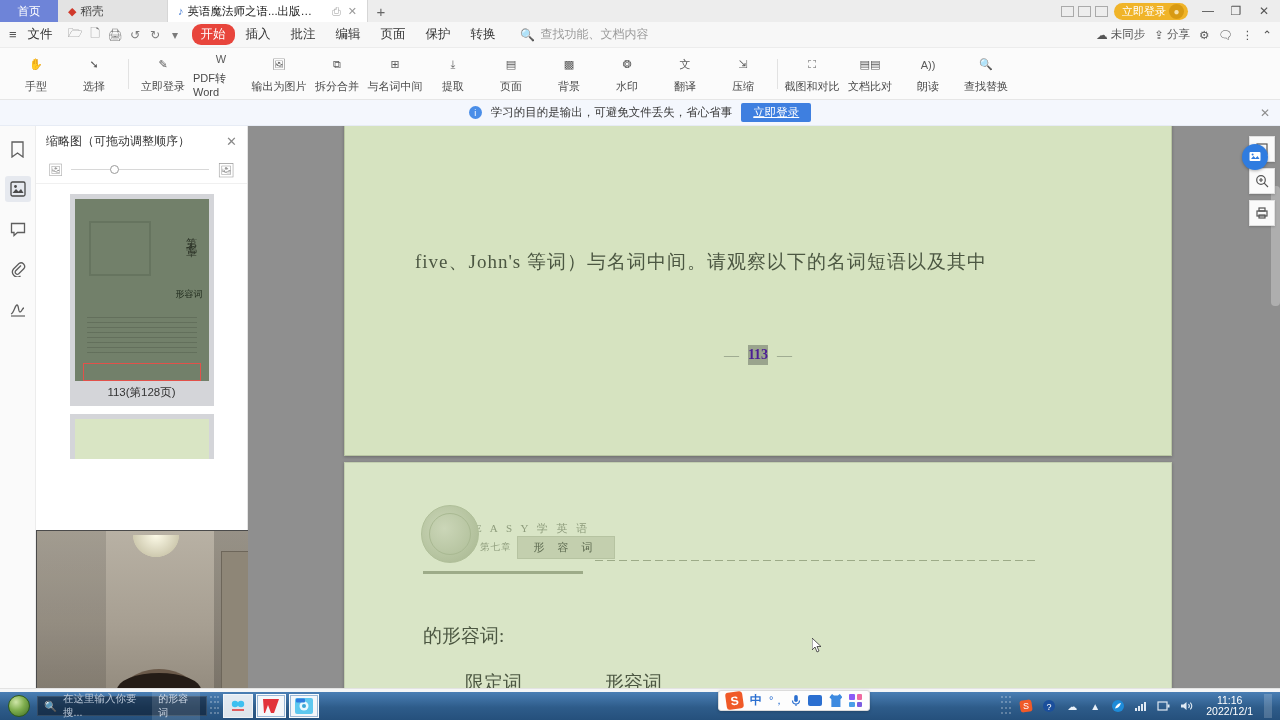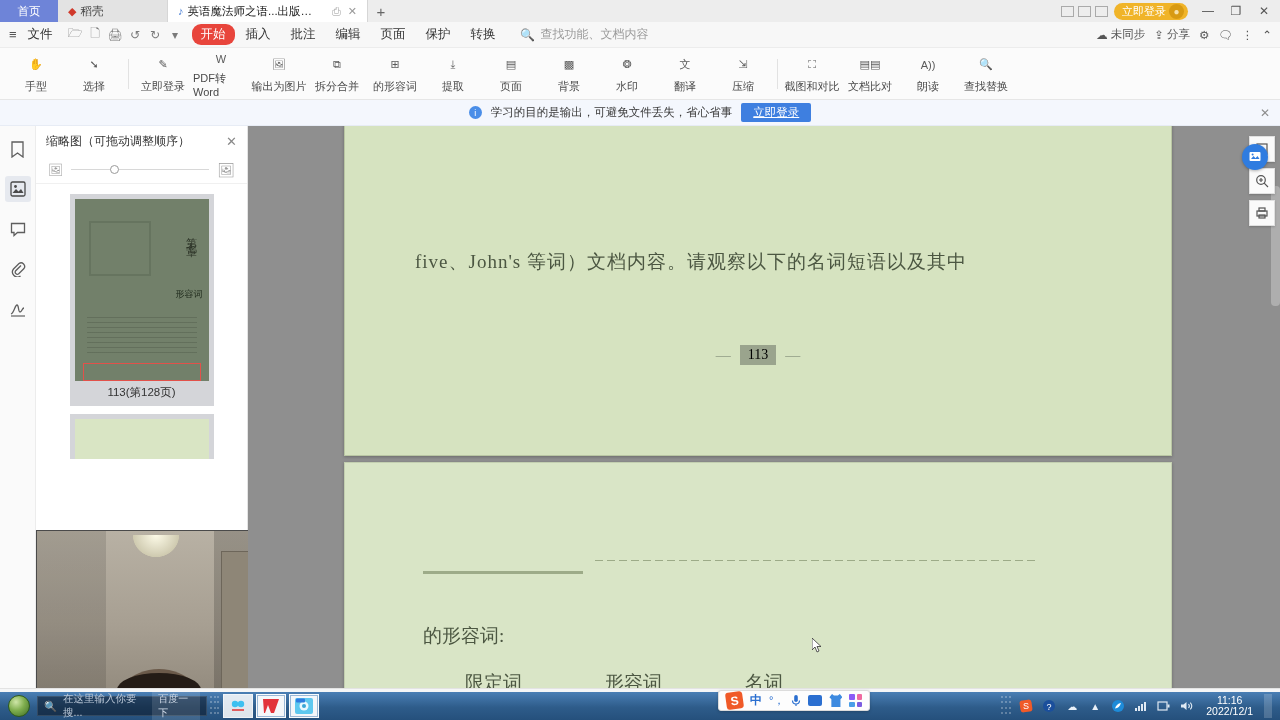--- a/index.html
+++ b/index.html
@@ -192,21 +192,21 @@
   .page-a .ptext {
     position:absolute; left:70px; top:158px; font-size:19px; color:#4c5742;
     font-family:"Liberation Serif", serif; letter-spacing:1px; white-space:nowrap;
   }
   .page-a .pnum {
     position:absolute; left:0; right:0; top:254px; display:flex;
     align-items:center; justify-content:center; gap:9px;
     color:#8f9a82; font-size:15px; font-family:"Liberation Serif", serif;
   }
   .page-a .pnum .box {
-    background:#9aa48d; color:#000000; padding:2px 8px; font-size:14px; font-weight:normal;
+    background:#9aa48d; color:#4c1d95; padding:2px 0; font-size:14px; font-weight:bold;
   }
   .page-b {
     position:absolute; left:96px; top:336px; width:828px; height:430px;
     background:#d9e5c6; border:1px solid #c3cfb0; box-shadow:0 1px 3px rgba(0,0,0,.25);
   }
   .hdr { position:absolute; left:76px; top:42px; display:flex; align-items:flex-end; gap:0; }
   .hdr .seal { width:58px;height:58px;border-radius:50%;
     background:radial-gradient(circle at 40% 40%, #cbd6b8 0%, #b6c4a0 60%, #a6b58f 100%);
     border:1px solid #b0bf99; position:relative; }
   .hdr .seal:after{ content:""; position:absolute; inset:7px; border-radius:50%;
@@ -436,21 +436,21 @@
   <div class="rb">
     <span class="gi">🖼</span>
     <span>输出为图片</span>
     </div>
   <div class="rb">
     <span class="gi">⧉</span>
     <span>拆分合并</span>
     </div>
   <div class="rb">
     <span class="gi">⊞</span>
-    <span>的形容词</span>
+    <span>与名词中间</span>
     </div>
   <div class="rb">
     <span class="gi">⤓</span>
     <span>提取</span>
     </div>
   <div class="rb">
     <span class="gi">▤</span>
     <span>页面</span>
     </div>
   <div class="rb">
@@ -571,39 +571,48 @@
       <div class="eye" style="left:98px;bottom:48px"></div>
       <div class="eye" style="left:132px;bottom:48px"></div>
 
     </div>
   </div>
 
   <div class="docarea">
     <div class="doc-scroll">
 
       <div class="page-a">
-        <div class="ptext">five、John's 等词）文档内容。请观察以下的名词短语以及其中</div>
+        <div class="ptext">five、John's 等词）与名词中间。请观察以下的名词短语以及其中</div>
         <div class="pnum">
           <span>—</span>
           <span class="box">113</span>
           <span>—</span>
         </div>
       </div>
 
       <div class="page-b">
+        <div class="hdr">
+          <div class="seal"></div>
+          <div class="titles">
+            <div class="easy">E A S Y 学 英 语</div>
+            <div class="row2">
+              <span class="ch">第七章</span>
+              <span class="chap">形 容 词</span>
+            </div>
+          </div>
+        </div>
         <div class="hdr-rule"></div>
         <div class="hdr-dots"></div>
 
         <div class="pb-text">的形容词:</div>
 
         <div class="tbl">
           <div class="r">
             <span class="c c1">限定词</span>
             <span class="c c2">形容词</span>
-            <span class="c c3">名词</span>
             <span class="c c4"></span>
           </div>
 
         </div>
       </div>
 
       <svg class="cursor" viewBox="0 0 10 15">
         <path d="M0 0l0 12 3-3 2 5 2-1-2-4.5 4 0z" fill="#fff" stroke="#333" stroke-width="0.8"></path>
       </svg>
     </div>
@@ -715,21 +724,21 @@
   </div>
 </div>
 
 <div class="taskbar">
   <div class="tb-start">
     <div class="orb"></div>
   </div>
   <div class="tb-search">
     <span>🔍</span>
     <span>在这里输入你要搜...</span>
-    <span class="sb">百度一下</span>
+    <span class="sb">的形容词</span>
   </div>
   <div class="tb-dots">
       <i></i>
       <i></i>
       <i></i>
       <i></i>
       <i></i>
       <i></i>
       <i></i>
       <i></i>

